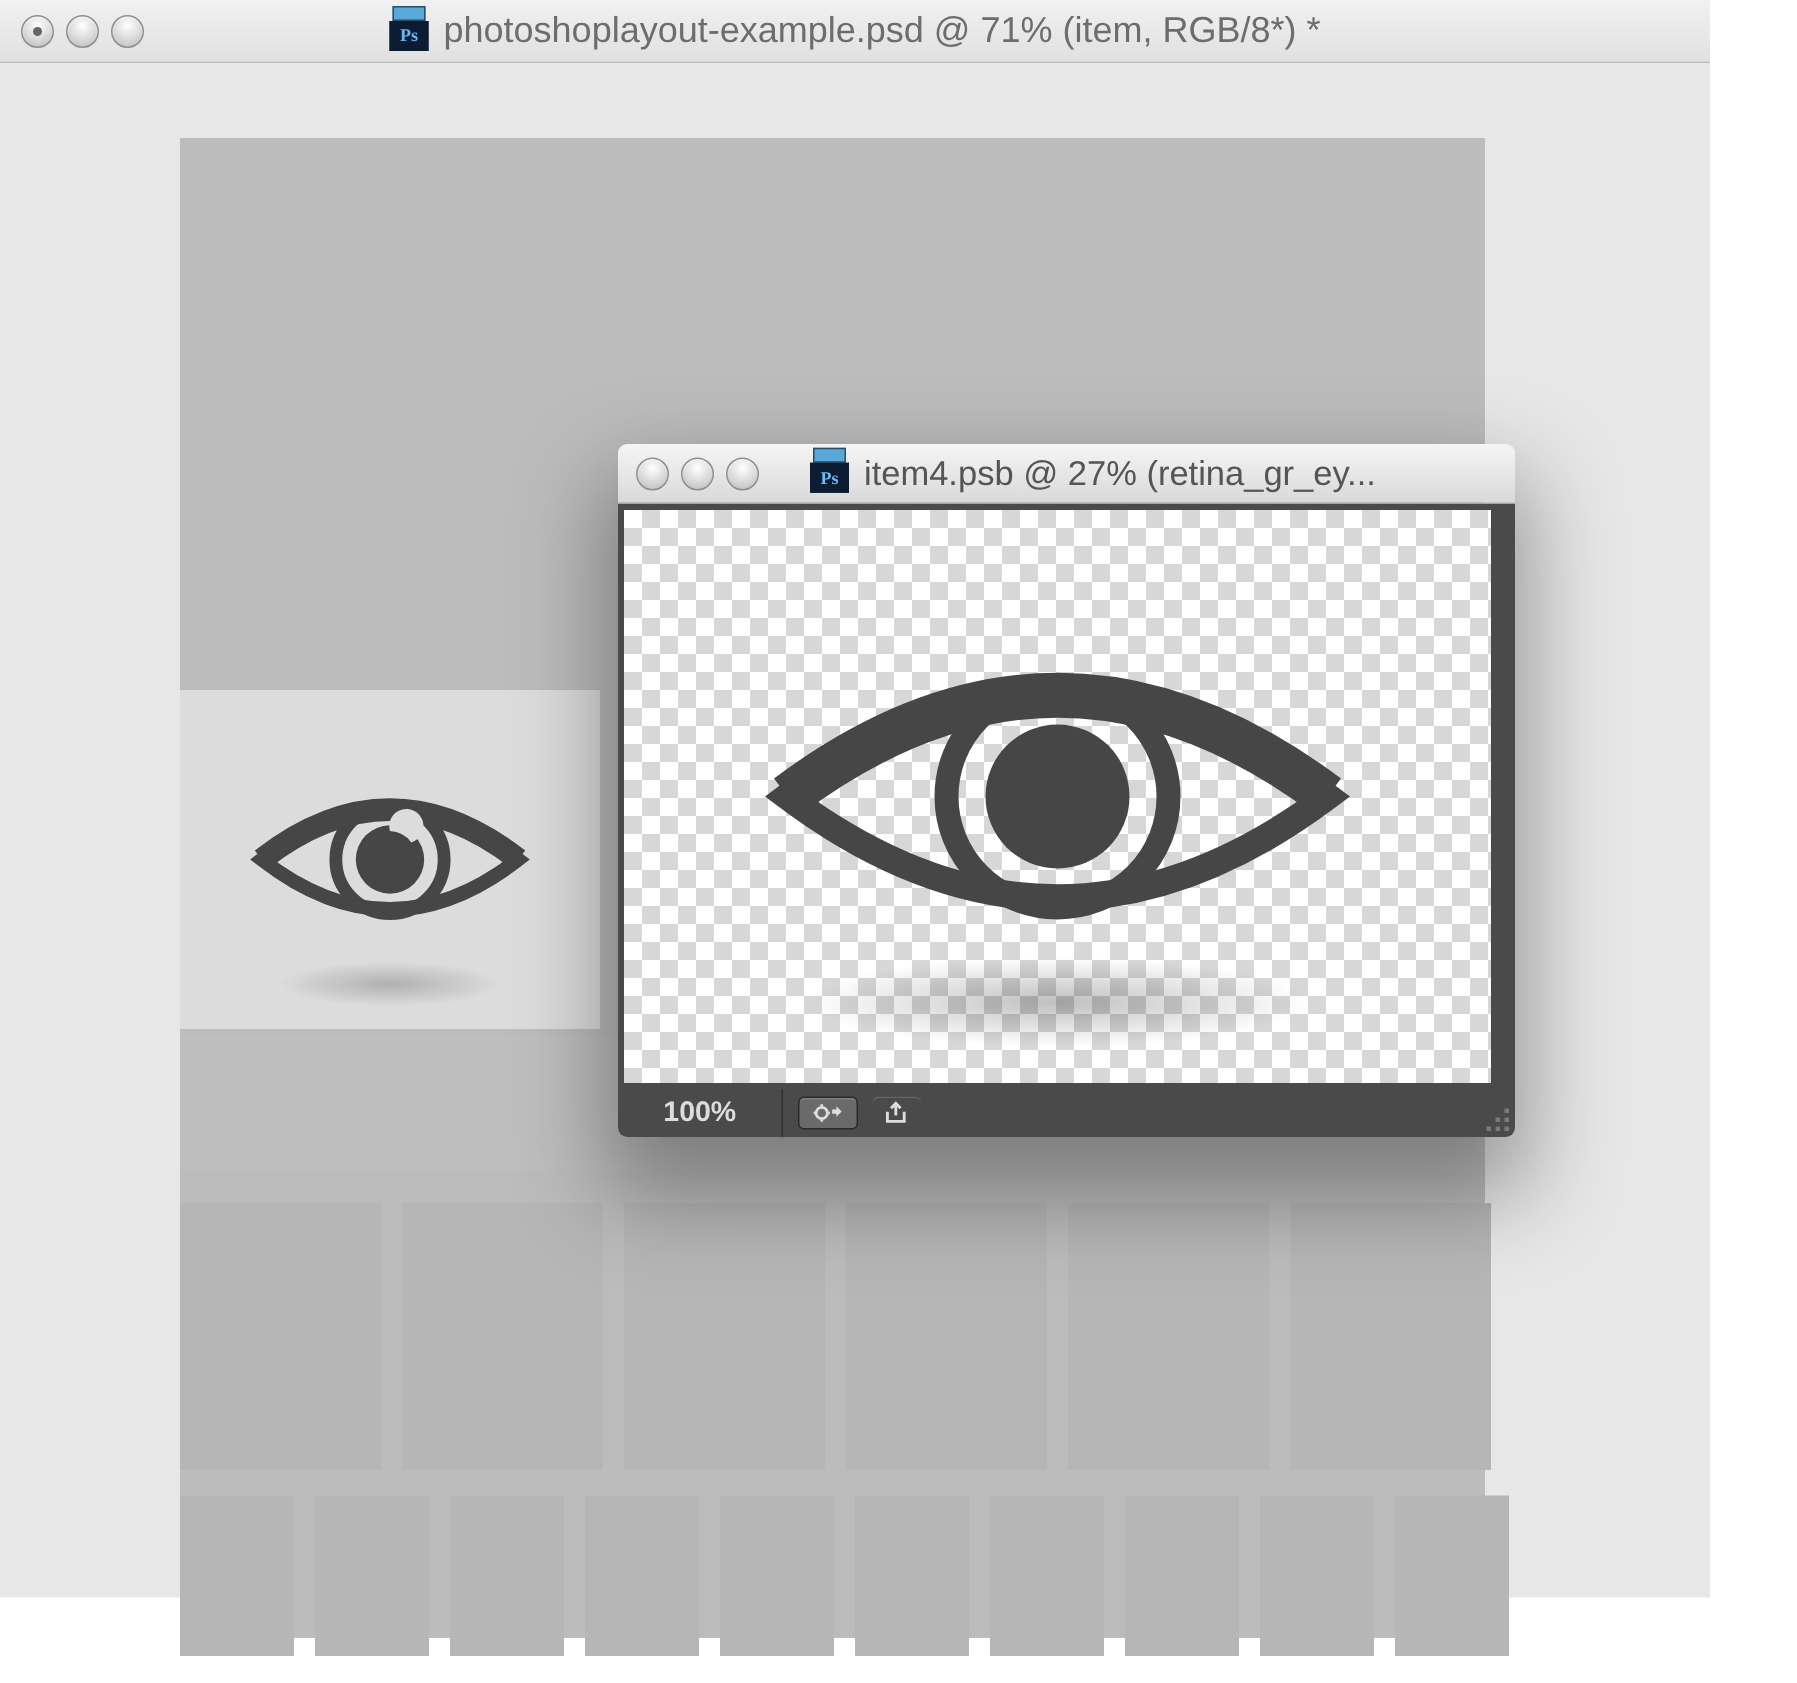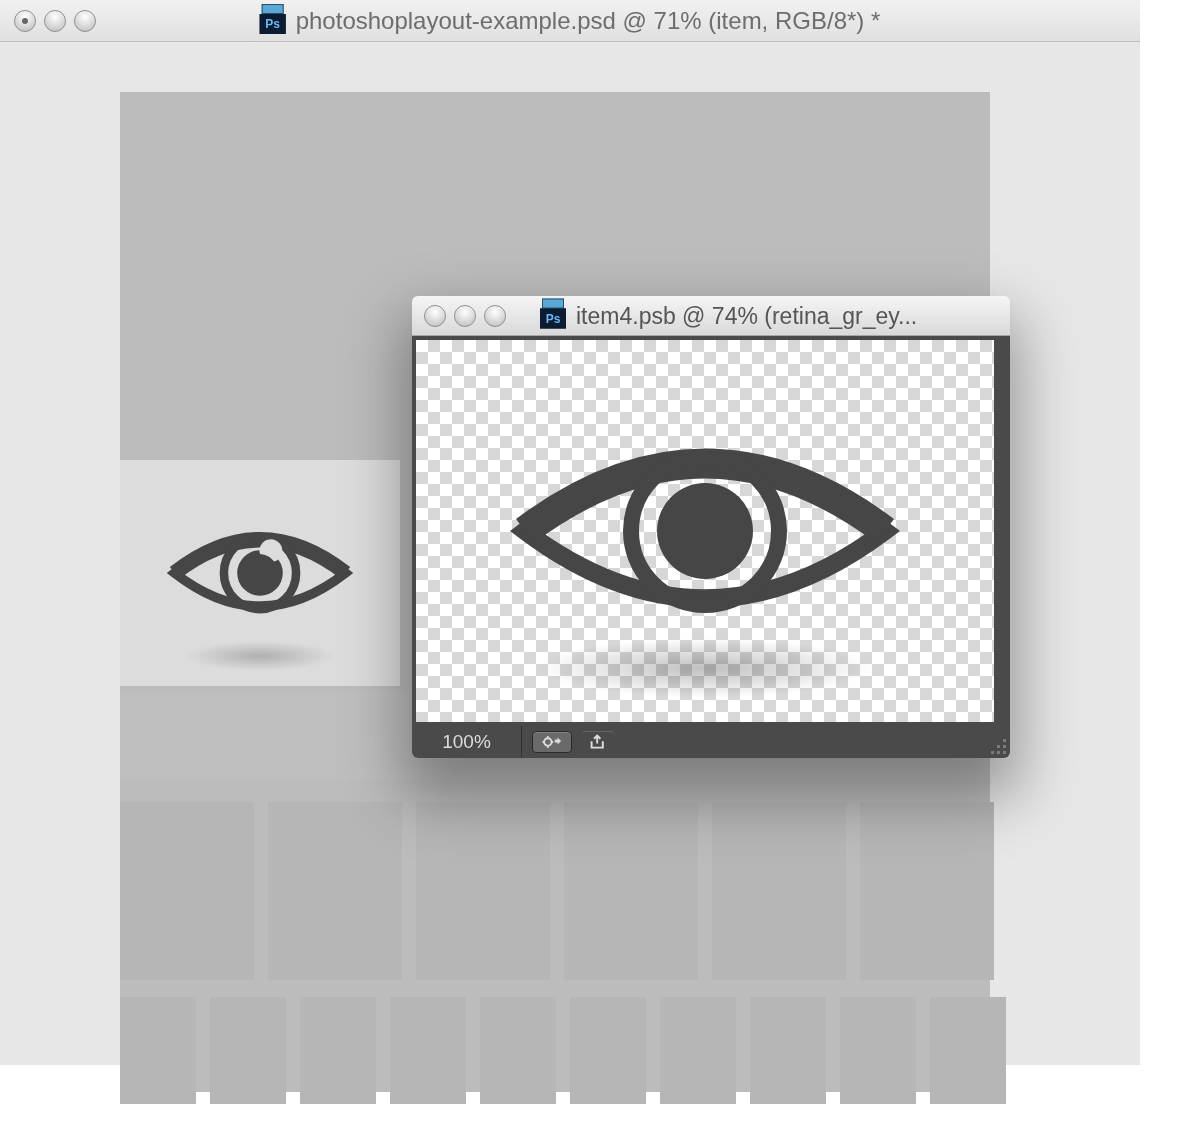--- a/index.html
+++ b/index.html
@@ -56,20 +56,21 @@
     display: flex;
     align-items: center;
     gap: 10px;
     color: #6d6d6d;
     font-size: 24px;
     white-space: nowrap;
   }
   .ps-icon {
     width: 26px; height: 26px;
     position: relative;
+    font-family: Liberation Serif, serif;
   }
   .ps-icon .top {
     position: absolute;
     left: 2px; top: -4px;
     width: 22px; height: 10px;
     background: #5aa8d8;
     border: 1px solid #2a4d66;
   }
   .ps-icon .bot {
     position: absolute;
@@ -209,20 +210,21 @@
     font-size: 19px;
   }
   .zoom-pct {
     width: 110px;
     text-align: center;
     border-right: 1px solid #2f2f2f;
     height: 100%;
     display: flex;
     align-items: center;
     justify-content: center;
+    font-weight: bold;
   }
   .status-btn {
     width: 40px; height: 22px;
     margin-left: 10px;
     background: #6a6a6a;
     border: 1px solid #2a2a2a;
     border-radius: 4px;
     display: flex;
     align-items: center;
     justify-content: center;
@@ -327,21 +329,21 @@
     <div class="traffic-group">
       <div class="traffic-light"></div>
       <div class="traffic-light"></div>
       <div class="traffic-light"></div>
     </div>
     <div class="float-title">
       <span class="ps-icon">
         <span class="top"></span>
         <span class="bot">Ps</span>
       </span>
-      <span>item4.psb @ 74% (retina_gr_ey...</span>
+      <span>item4.psb @ 27% (retina_gr_ey...</span>
     </div>
   </div>
 
   <div class="float-body">
     <div class="checker">
       <span class="big-eye">
         <svg viewBox="0 0 400 230">
           <path d="M20 115 Q200 -20 380 115 Q200 250 20 115 Z" fill="none" stroke="#464646" stroke-width="18"></path>
           <path d="M20 115 Q200 -20 380 115" fill="none" stroke="#464646" stroke-width="30"></path>
           <circle cx="200" cy="115" r="74" fill="none" stroke="#464646" stroke-width="16"></circle>

